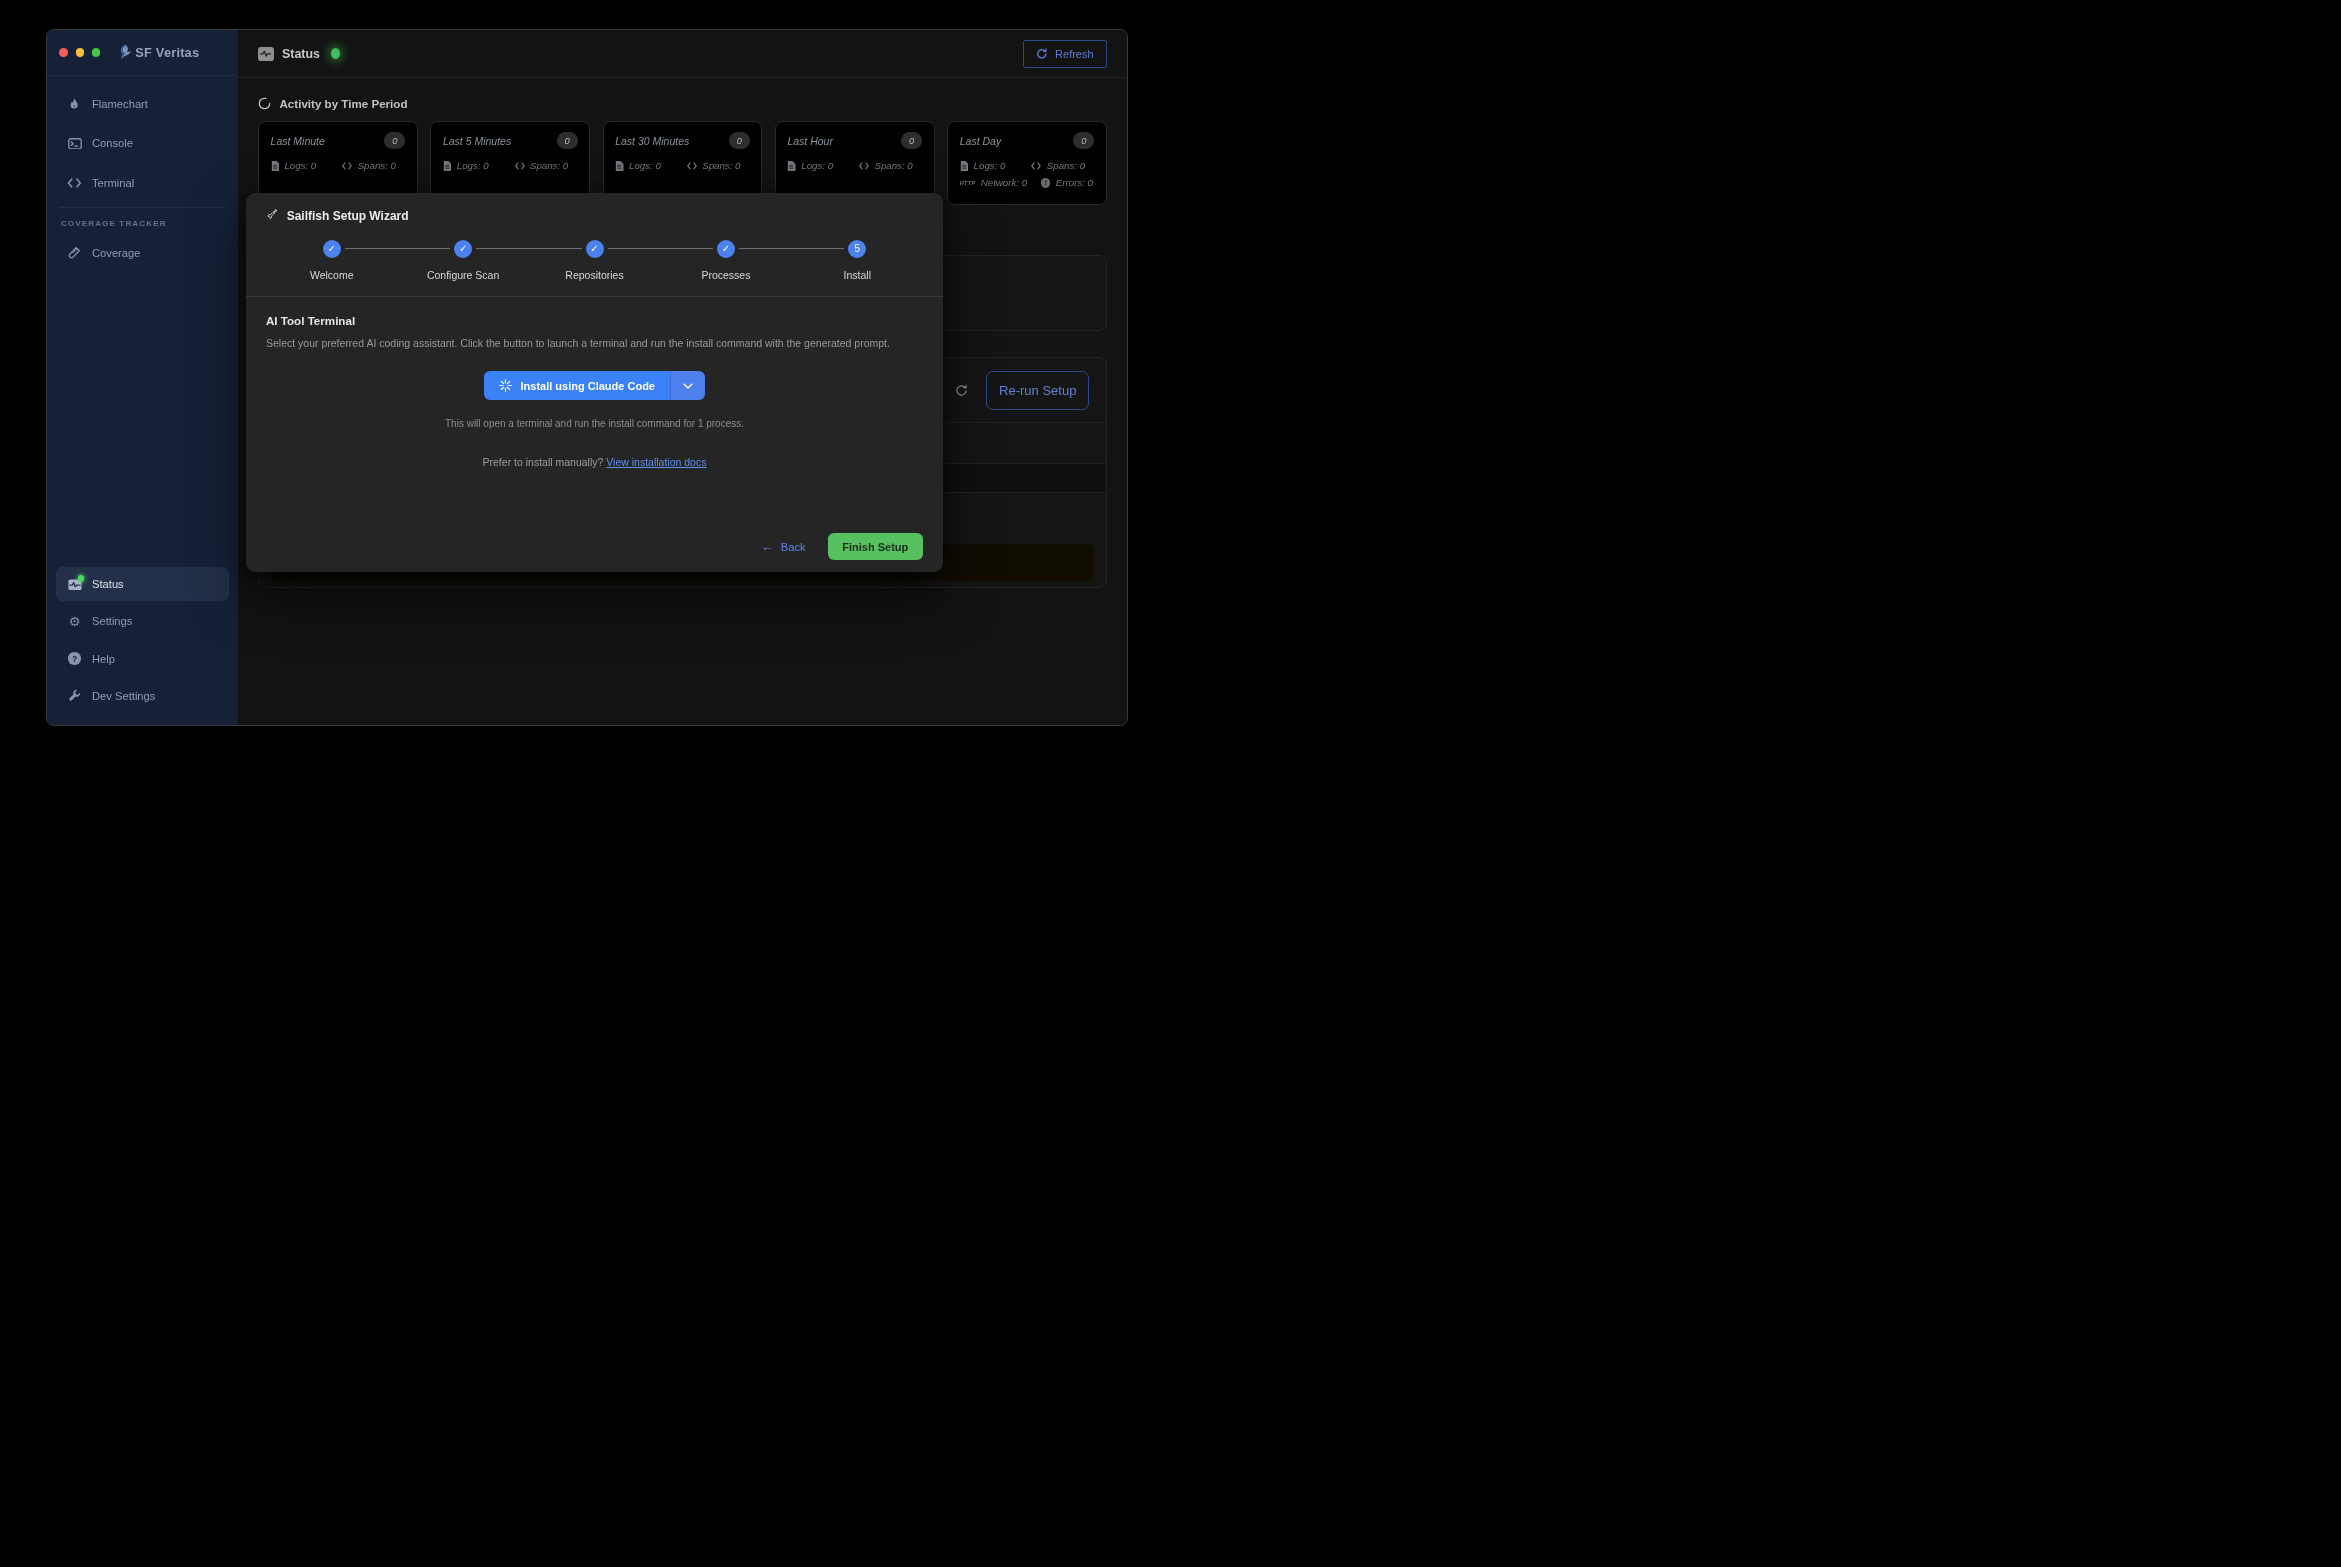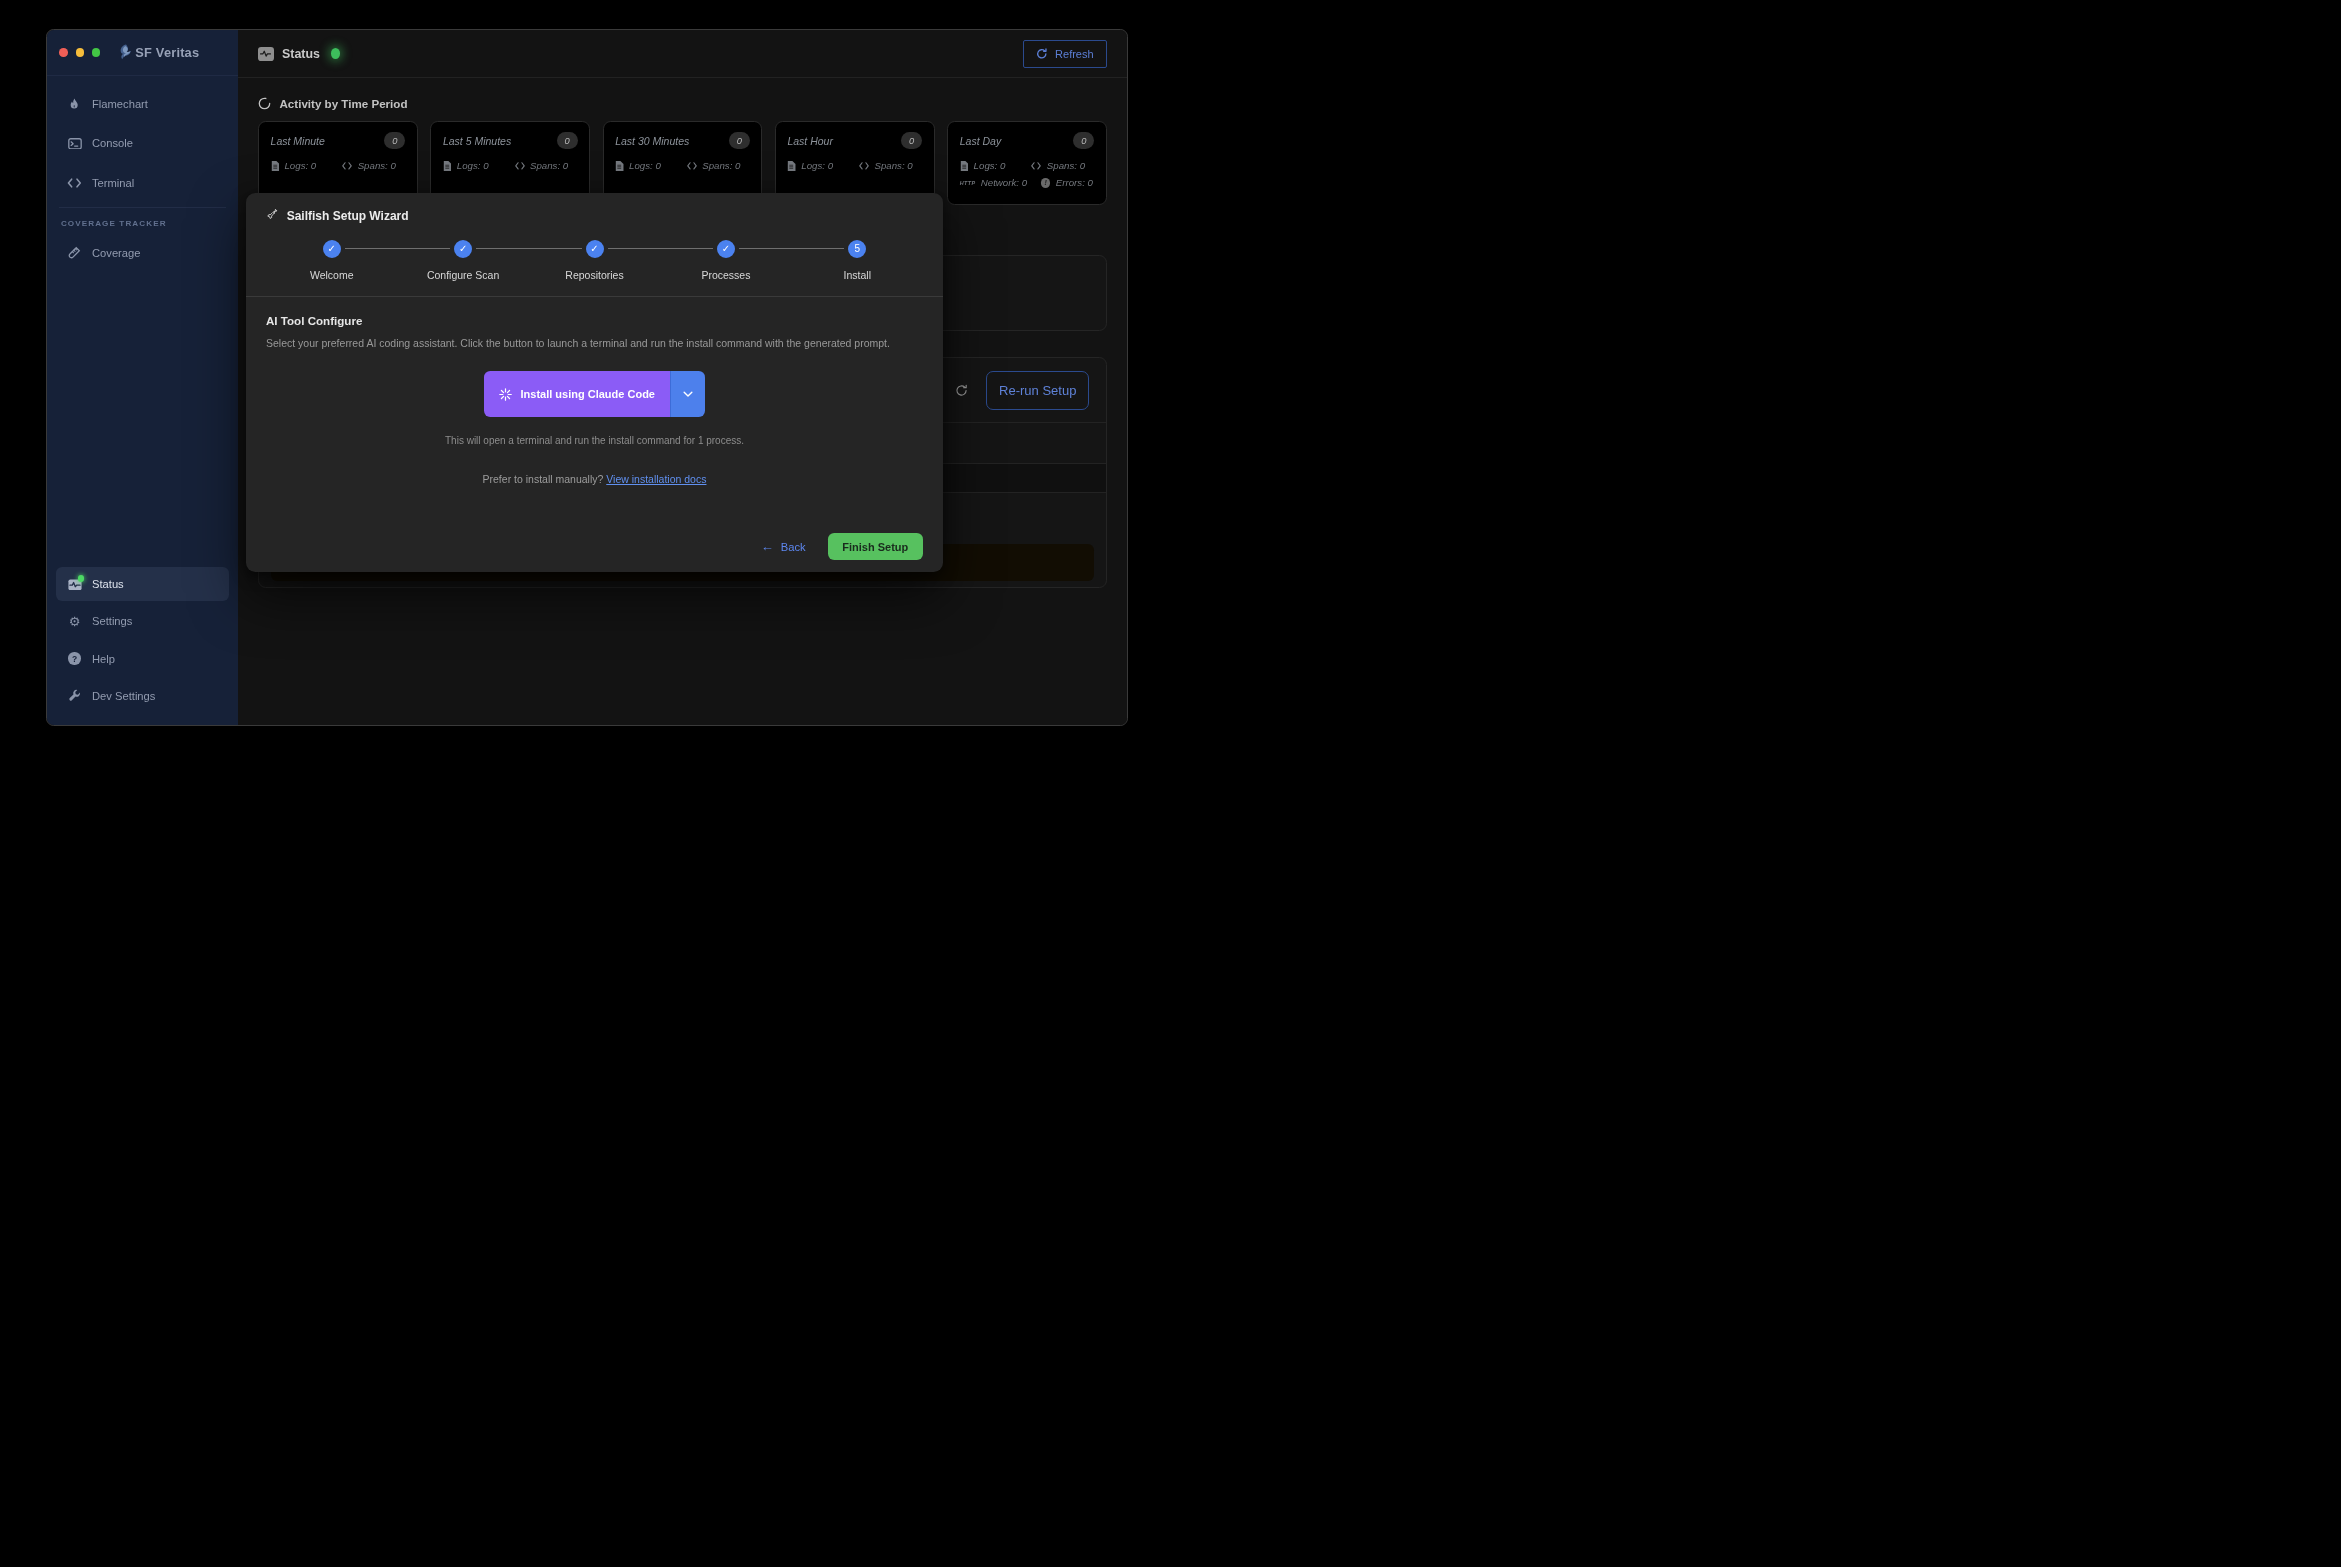--- a/index.html
+++ b/index.html
@@ -93,22 +93,22 @@
       left:calc(-50% + 13px); right:calc(50% + 13px); height:1.2px; background:#6f6f6f; }
   .step-circle { width:18px; height:18px; border-radius:50%; background:#4b82f0; color:#fff;
                  display:flex; align-items:center; justify-content:center; font-size:10px; z-index:1; }
   .step-label { margin-top:11.6px; font-size:10.5px; color:#d8d8d8; }
   .modal-divider { height:0.8px; background:#3a3a3a; margin-top:14.7px; }
   .modal-body { padding:17px 20px 0; }
   .body-title { font-size:11.6px; font-weight:700; color:#e6e6e6; }
   .body-desc { margin-top:9.3px; font-size:10.5px; color:#999; line-height:1.45; }
   .install-group { margin:20px auto 0; display:flex; width:max-content; border-radius:6.2px;
                    overflow:hidden; cursor:pointer; }
-  .install-main { background:#8b5cf6; color:#fff; font-size:11px; font-weight:600;
-                  display:flex; align-items:center; gap:8.5px; padding:0 14.7px; height:46px; }
+  .install-main { background:#3b82f6; color:#fff; font-size:11px; font-weight:600;
+                  display:flex; align-items:center; gap:8.5px; padding:0 14.7px; height:29px; }
   .install-caret { background:#4d80ec; border-left:0.8px solid #3d6cd8; width:35px; display:flex;
                    align-items:center; justify-content:center; color:#fff; }
   .install-note { margin-top:18px; text-align:center; font-size:10px; color:#8d8d8d; }
   .manual-line { margin-top:27px; text-align:center; font-size:10.5px; color:#9c9c9c; }
   .manual-line a { color:#6090f0; text-decoration:underline; cursor:pointer; }
   .modal-footer { margin-top:auto; display:flex; align-items:center; justify-content:flex-end;
                   gap:22px; padding:0 20px 11.6px; }
   .back-link { display:flex; align-items:center; gap:7px; color:#5d87f0; font-size:11.2px; cursor:pointer; }
   .back-arrow { font-size:13px; line-height:1; }
   .btn-finish { background:#57c15f; color:#1a2b1d; font-size:11px; font-weight:700; border:none;
@@ -426,21 +426,21 @@
         </div>
         <div class="step">
           <span class="step-circle">5</span>
           <span class="step-label">Install</span>
         </div>
       </div>
 
       <div class="modal-divider"></div>
 
       <div class="modal-body">
-        <div class="body-title">AI Tool Configure</div>
+        <div class="body-title">AI Tool Terminal</div>
         <div class="body-desc">Select your preferred AI coding assistant. Click the button to launch a terminal and run the install command with the generated prompt.</div>
 
         <div class="install-group">
           <div class="install-main">
             <span>
               <svg width="13" height="13" viewBox="0 0 17 17">
                   <g stroke="#fff" stroke-width="1.6" stroke-linecap="round">
                     <path d="M8.5 1v4M8.5 12v4M1 8.5h4M12 8.5h4M3.2 3.2l2.8 2.8M11 11l2.8 2.8M13.8 3.2L11 6M6 11l-2.8 2.8"></path>
                   </g>
                 </svg>

